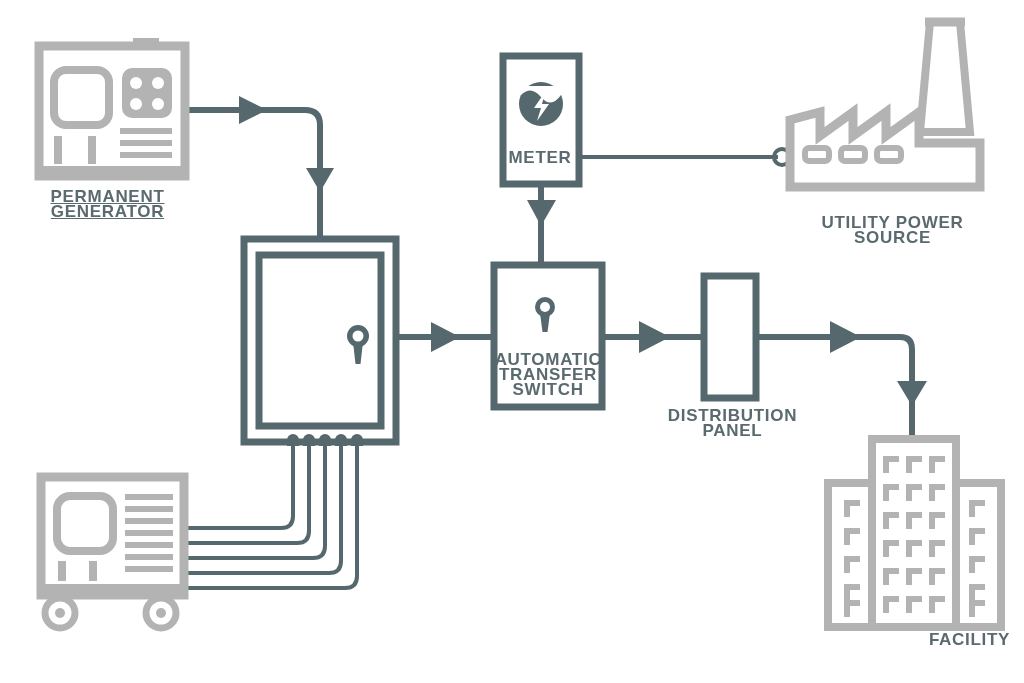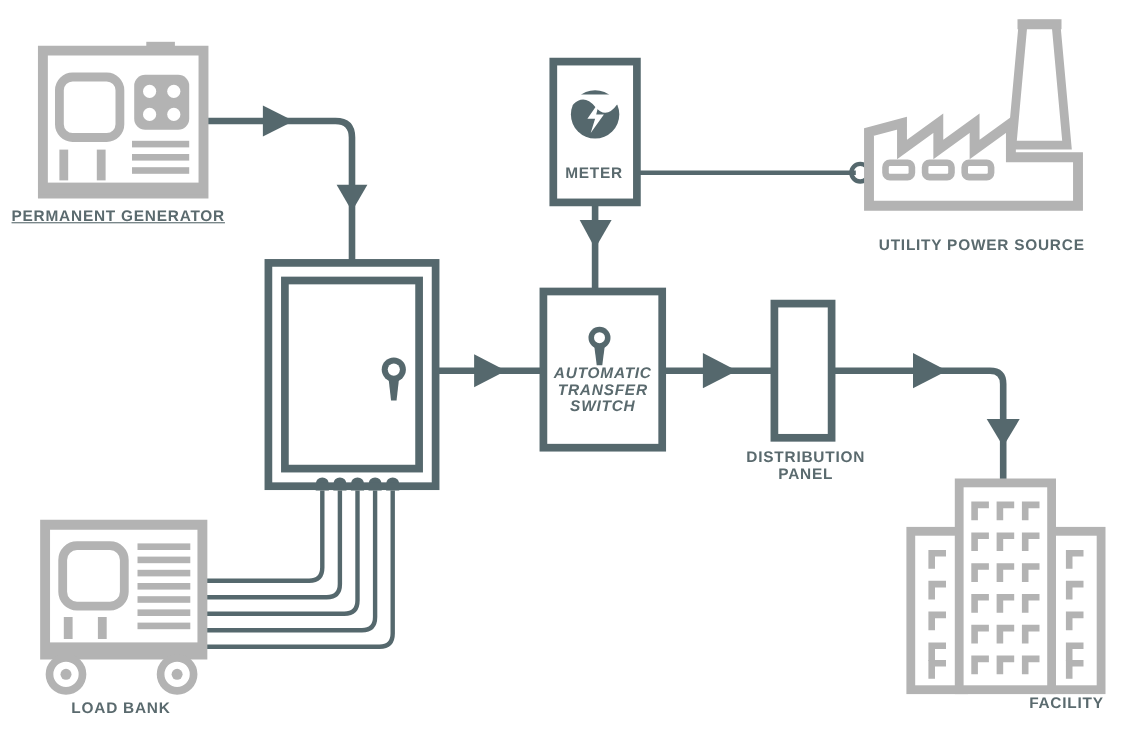--- a/index.html
+++ b/index.html
@@ -22,32 +22,32 @@
     position: absolute;
     left: 0;
     top: 0;
     width: 1024px;
     height: 683px;
   }
   .node-label {
     position: absolute;
     font-family: "Liberation Sans", sans-serif;
     font-weight: bold;
-    font-size: 14px;
+    font-size: 17px;
     letter-spacing: 0.7px;
     color: #5a6a6e;
     text-align: center;
     line-height: 15px;
     white-space: pre-line;
     user-select: none;
   }
   .label-gen      { left: 0px;   top: 189px; width: 215px; text-decoration: underline; }
   .label-loadbank { left: 0px;   top: 636px; width: 220px; }
   .label-meter    { left: 495px; top: 150px; width: 90px;  }
-  .label-ats      { left: 478px; top: 332px; width: 140px; font-style: italic; }
+  .label-ats      { left: 478px; top: 352px; width: 140px; }
   .label-dist     { left: 660px; top: 408px; width: 145px; }
   .label-utility  { left: 795px; top: 215px; width: 195px; }
   .label-facility { left: 892px; top: 632px; width: 155px; }
 </style>
 </head>
 <body>
 
 <div id="stage">
 
   <svg id="diagram-svg" viewBox="0 0 1024 683">
@@ -245,21 +245,20 @@
         <path d="M969,556 h16 v6 h-10 v11 h-6 z"></path>
         <path d="M969,584 h16 v6 h-10 v11 h-6 z"></path>
         <path d="M969,600 h16 v6 h-10 v11 h-6 z"></path>
       </g>
     </g>
 
   </svg>
 
   <div class="node-label label-gen">PERMANENT GENERATOR</div>
 
-  <div class="node-label label-loadbank">LOAD BANK</div>
 
   <div class="node-label label-meter">METER</div>
 
   <div class="node-label label-ats">AUTOMATIC
 TRANSFER
 SWITCH</div>
 
   <div class="node-label label-utility">UTILITY POWER SOURCE</div>
 
   <div class="node-label label-dist">DISTRIBUTION

